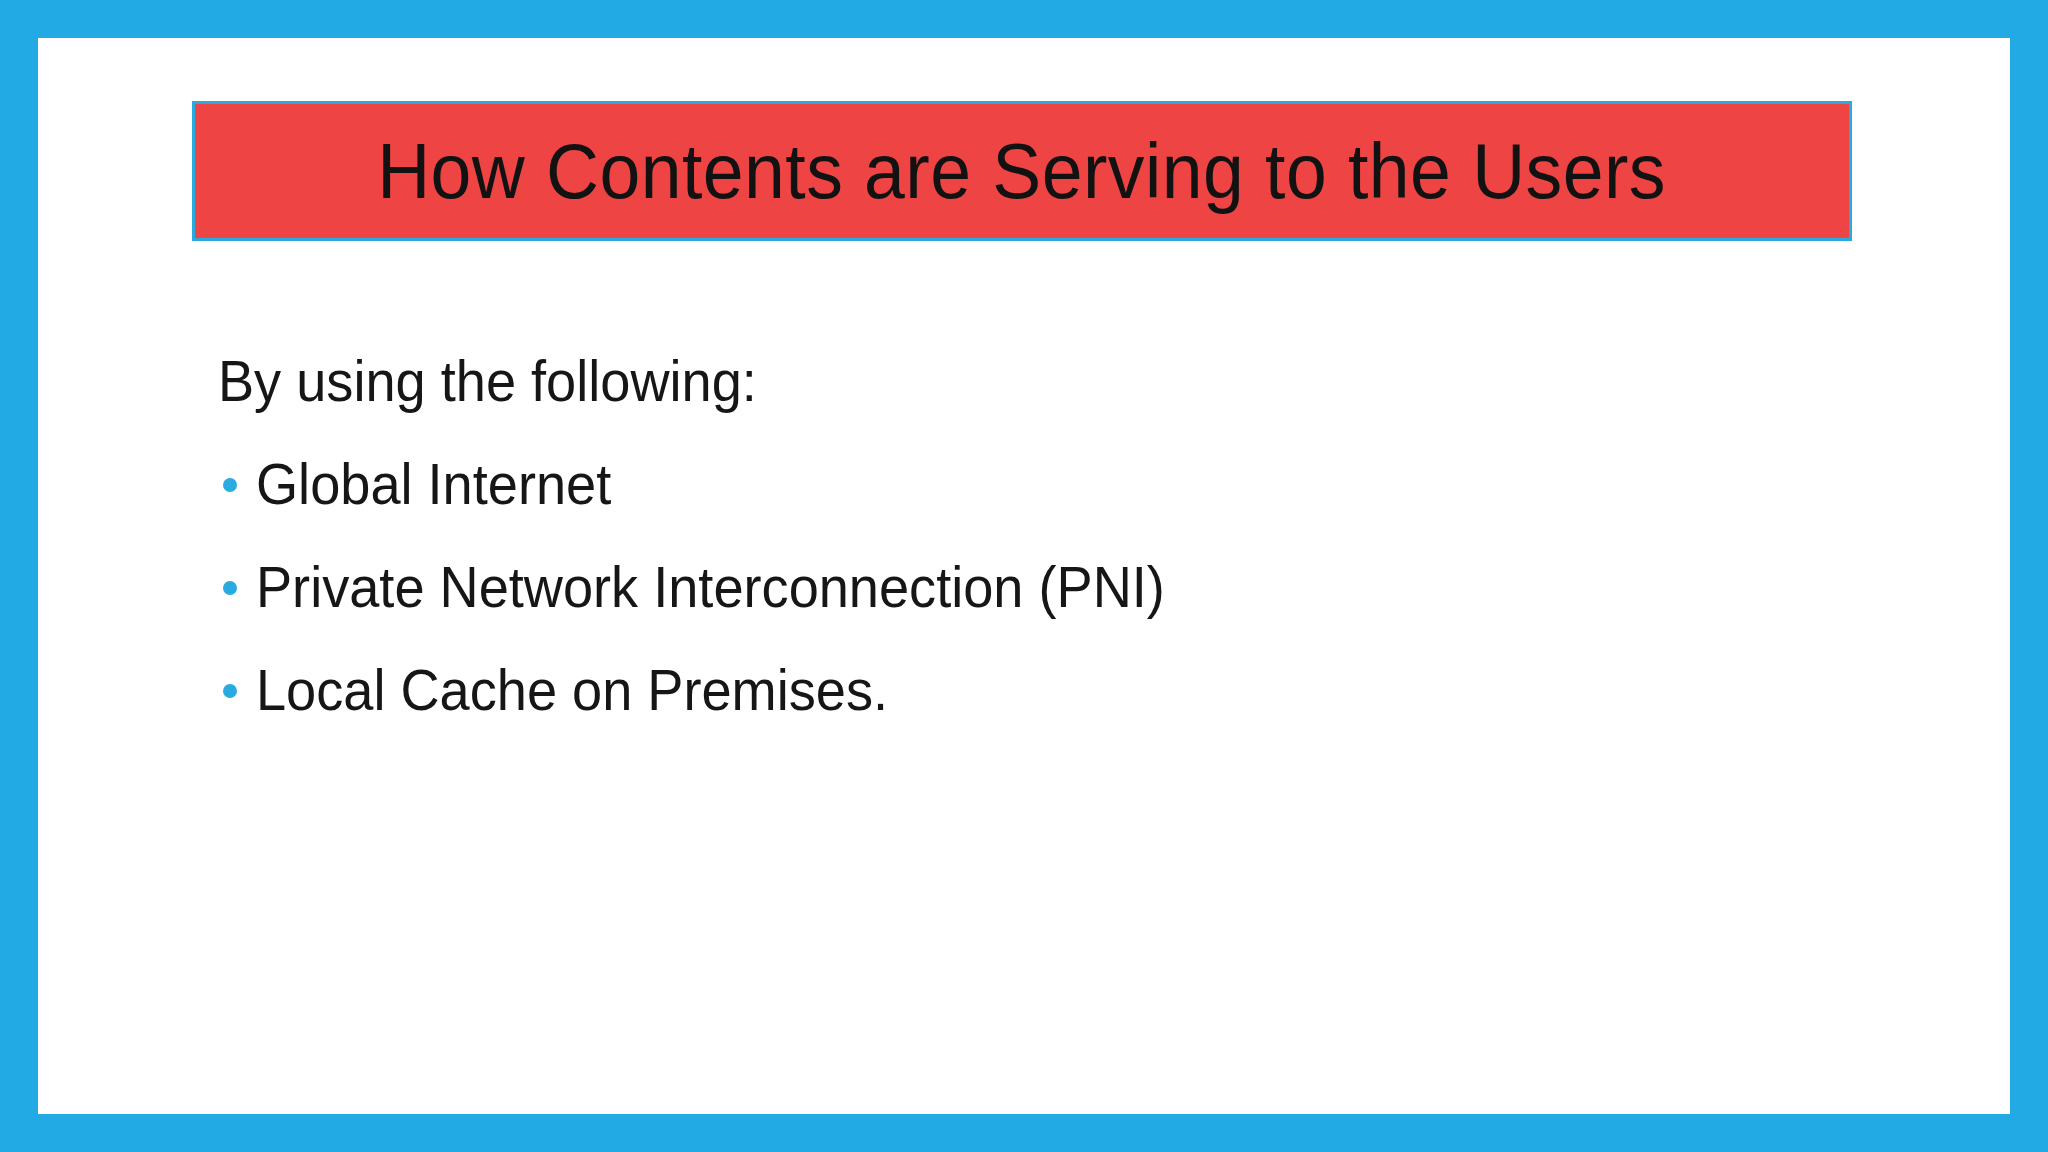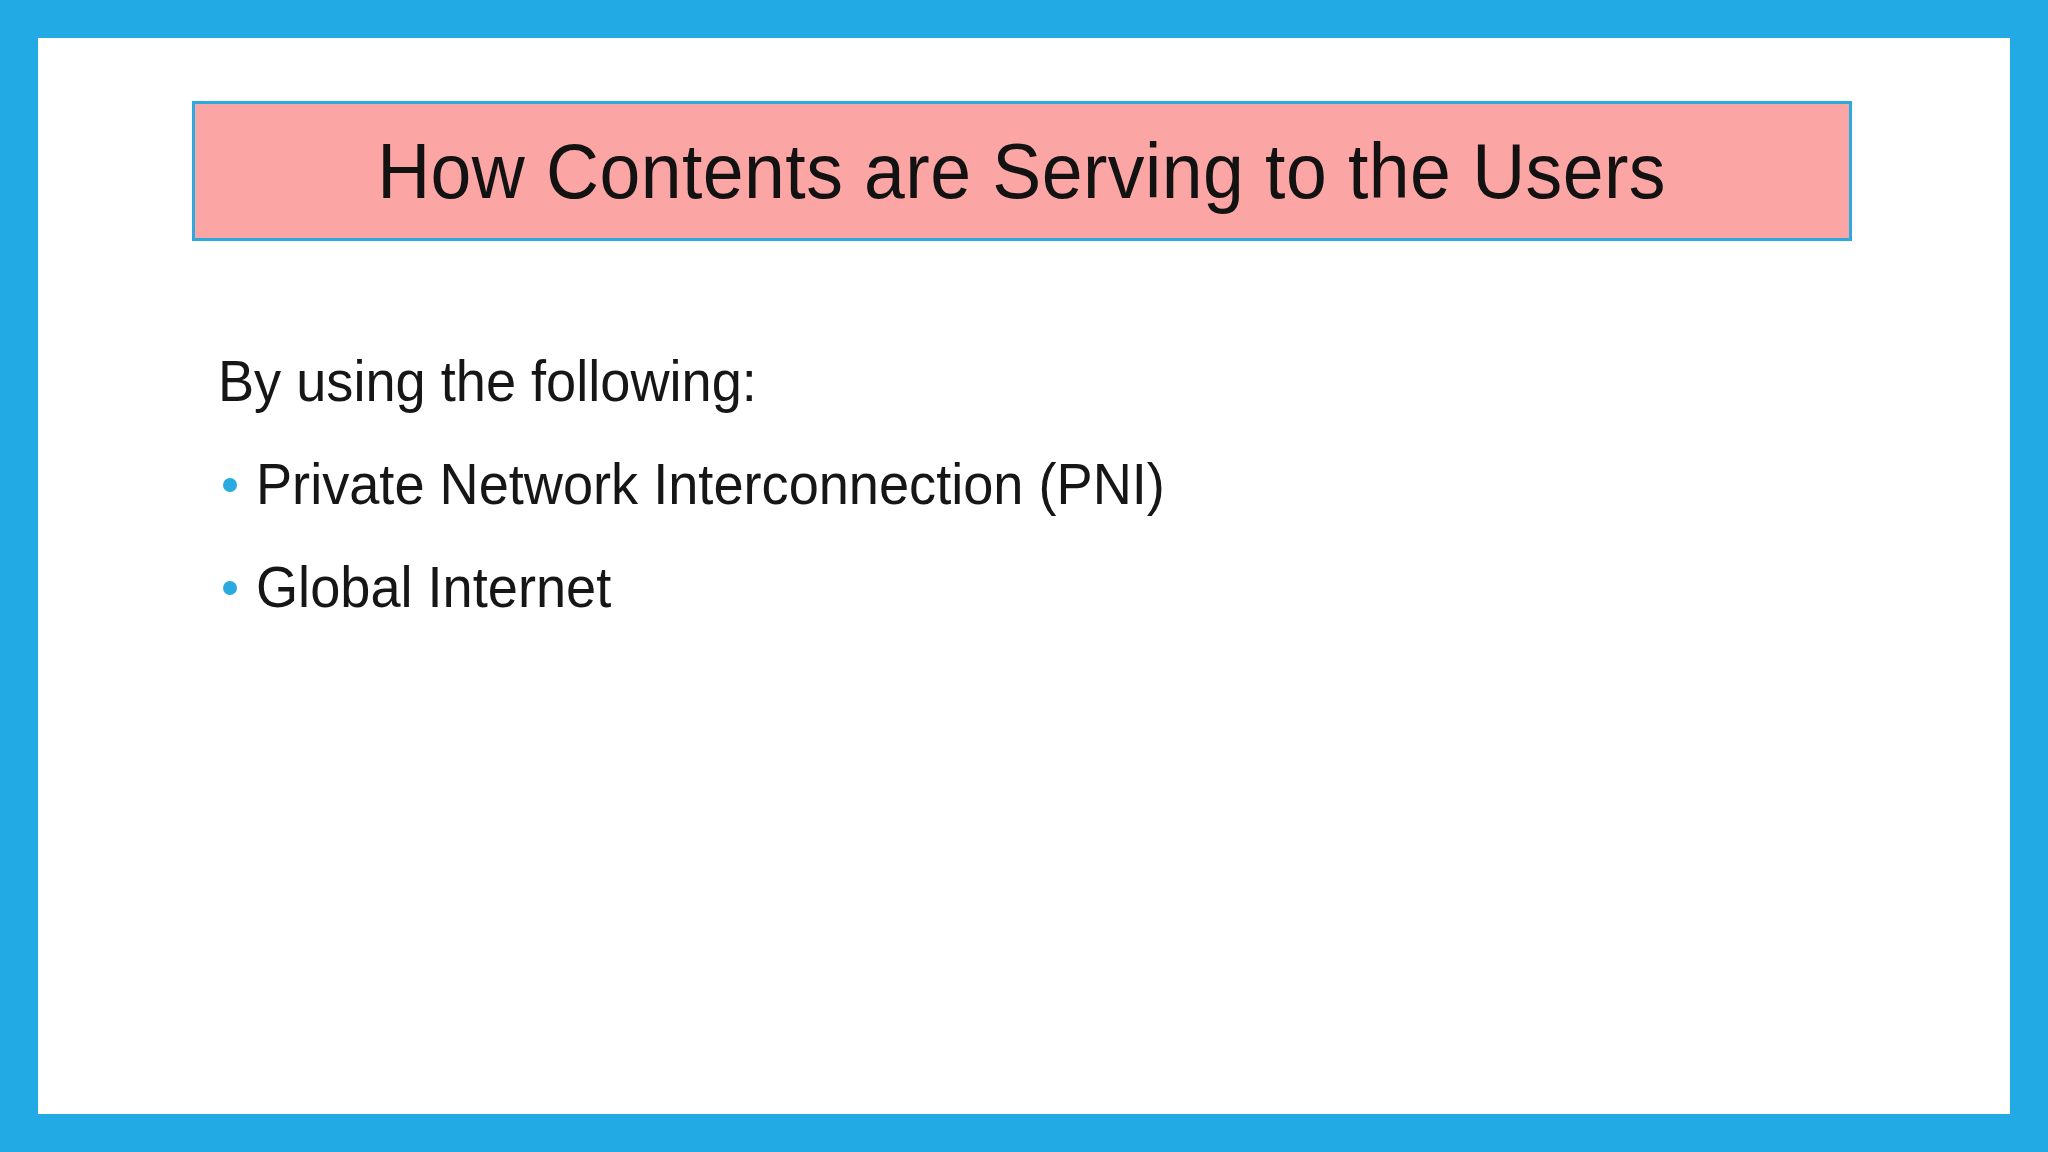--- a/index.html
+++ b/index.html
@@ -33,21 +33,21 @@
   }
 
   
   .title-box {
     position: absolute;
     left: 154px;          
     top: 63px;            
     width: 1660px;        
     height: 140px;        
     border: 3px solid #2BAAE0;
-    background: #fca5a5;
+    background: #ef4444;
     box-sizing: border-box;
     display: flex;
     align-items: center;
     justify-content: center;
   }
   .title-text {
     font-family: "Liberation Sans Narrow", "Liberation Sans", sans-serif;
     font-size: 78px;
     font-weight: 400;
     color: #121212;
@@ -125,27 +125,31 @@
     </div>
 
     <div class="body-block">
 
       <p class="lead-line">By using the following:</p>
 
       <ul class="bullet-list">
 
         <li class="bullet-item">
           <span class="bullet-dot"></span>
-          <span class="bullet-label">Private Network Interconnection (PNI)</span>
+          <span class="bullet-label">Global Internet</span>
         </li>
 
         <li class="bullet-item">
           <span class="bullet-dot"></span>
-          <span class="bullet-label">Global Internet</span>
+          <span class="bullet-label">Private Network Interconnection (PNI)</span>
         </li>
 
 
+        <li class="bullet-item">
+          <span class="bullet-dot"></span>
+          <span class="bullet-label">Local Cache on Premises.</span>
+        </li>
 
       </ul>
     </div>
 
   </div>
 </div>
 
 </body></html>

